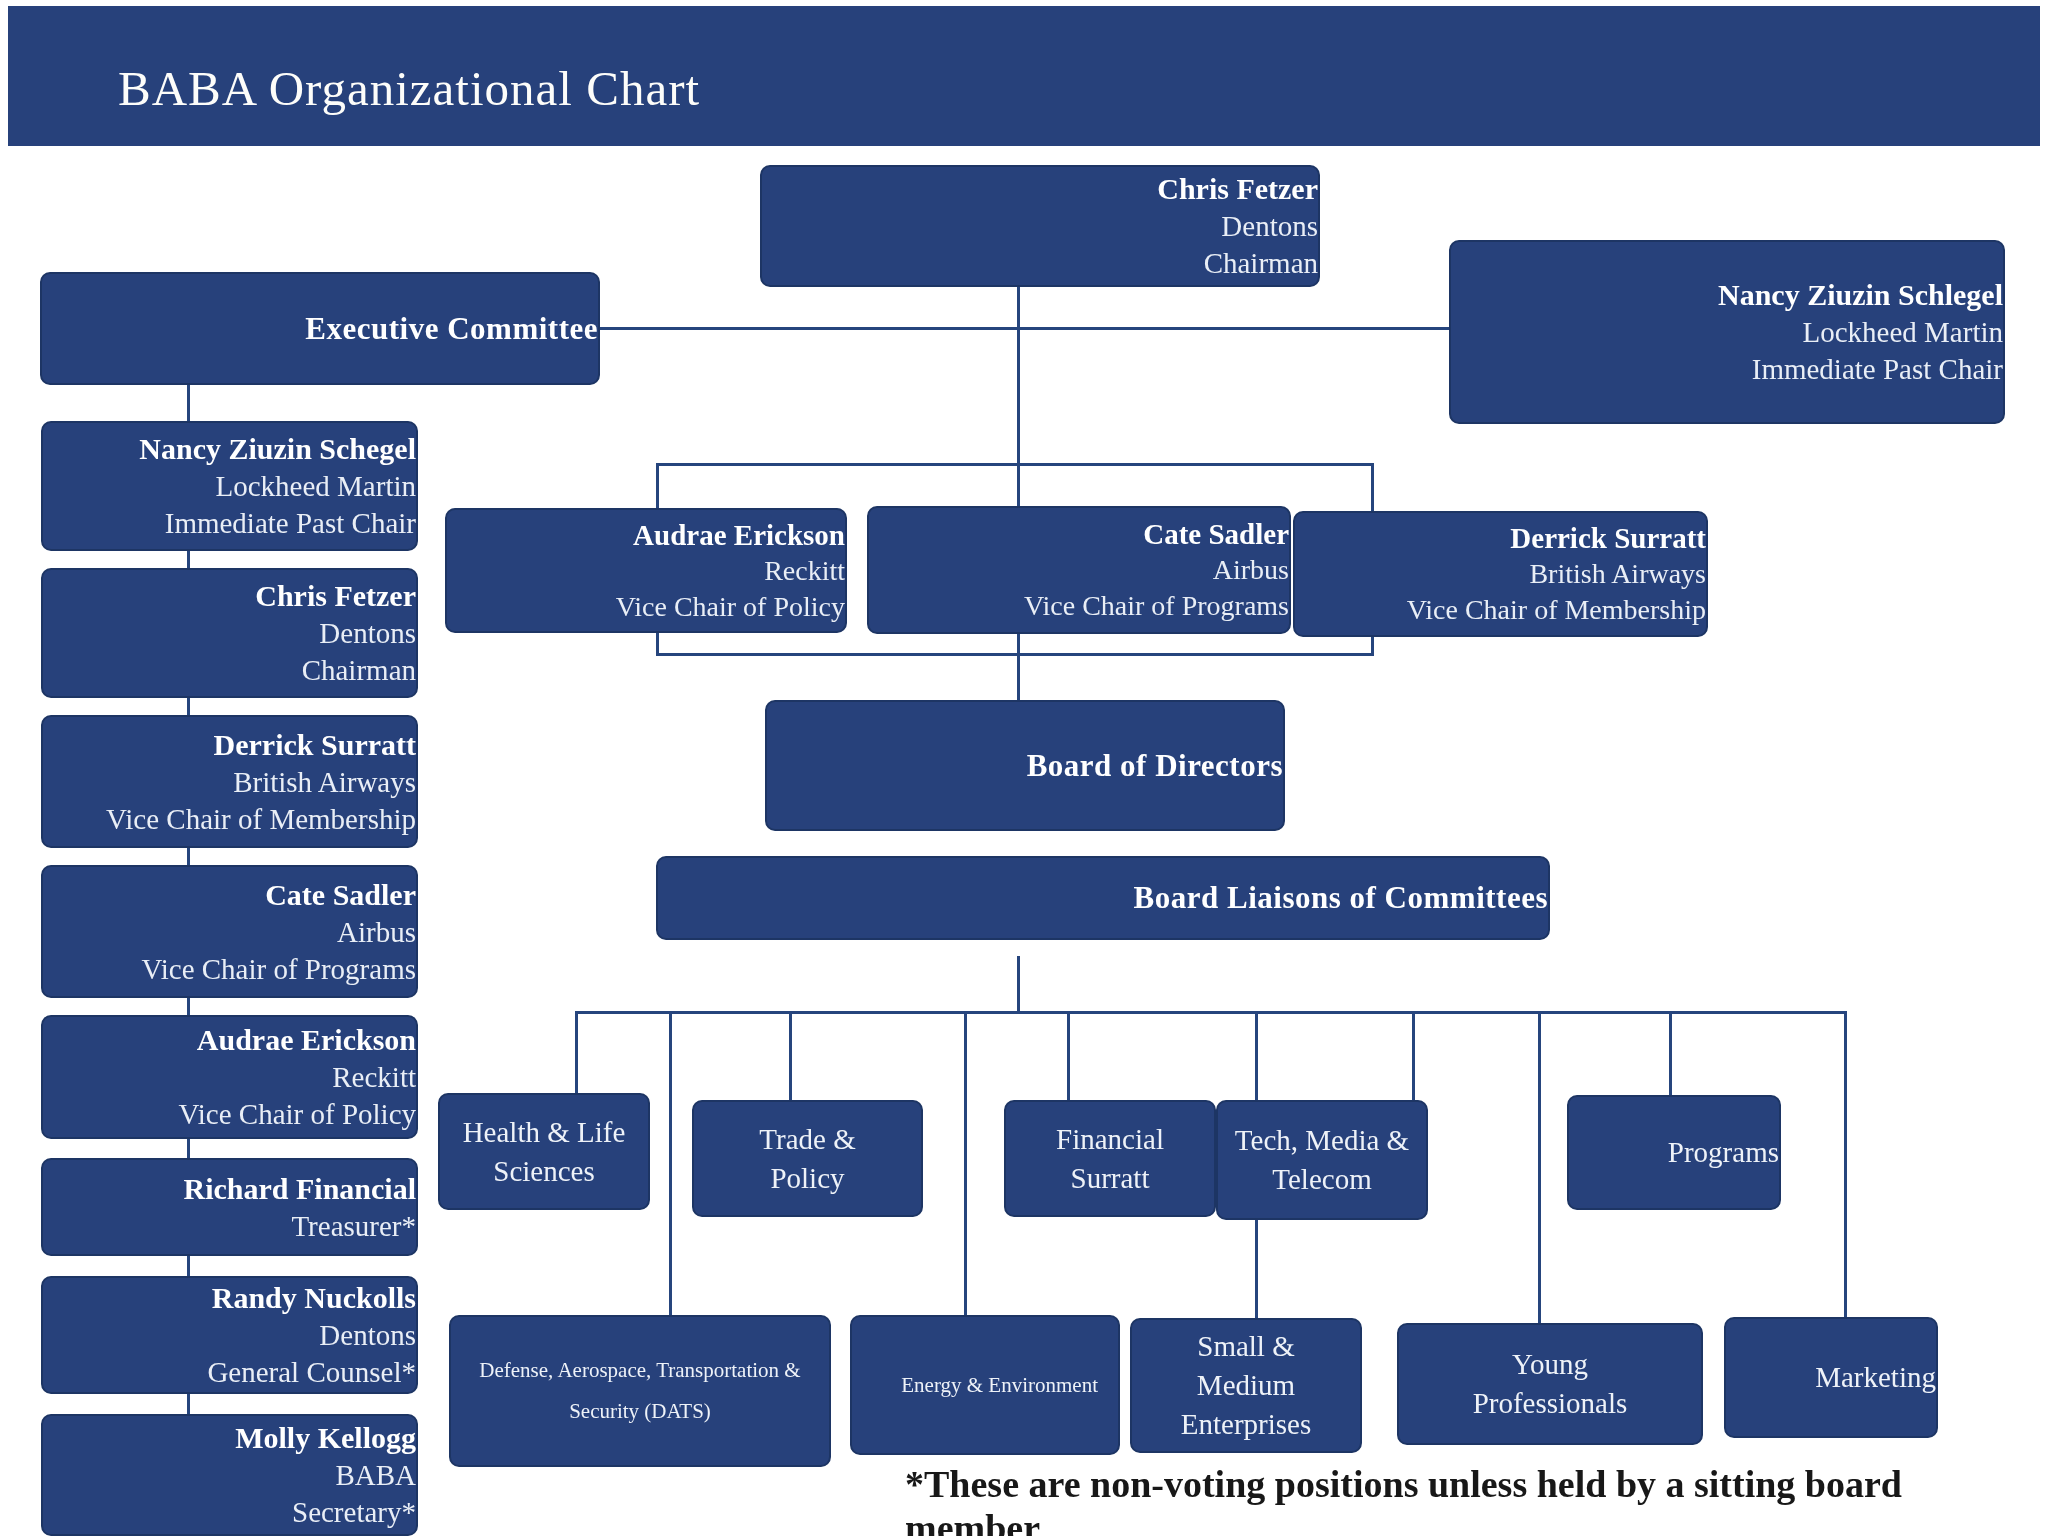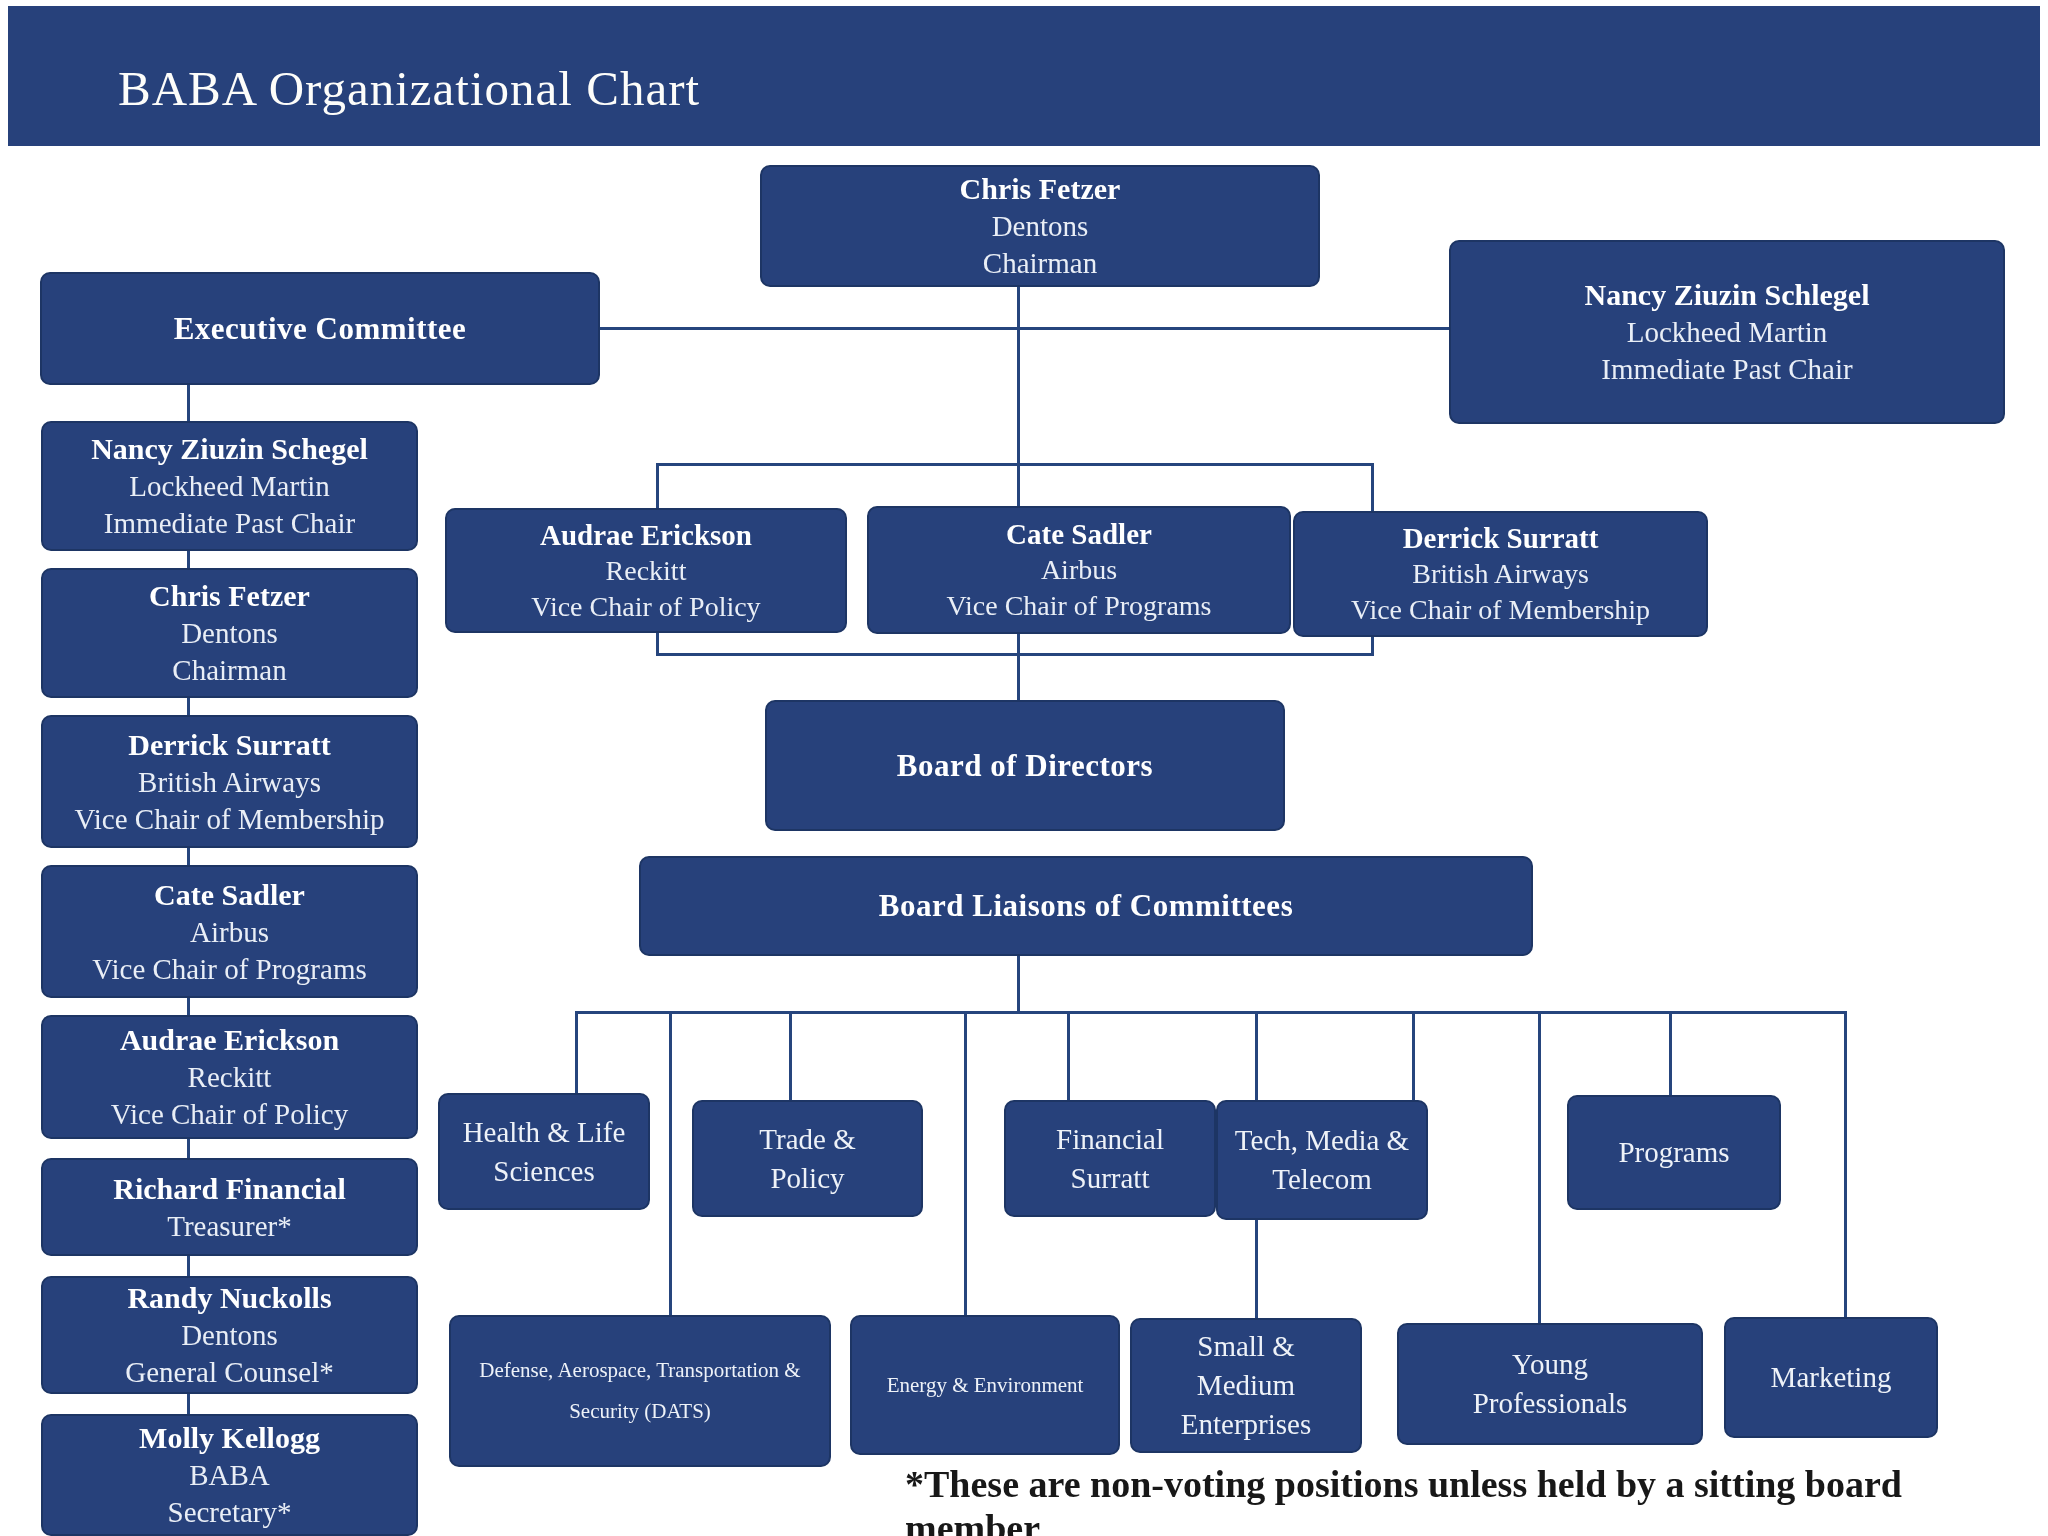--- a/index.html
+++ b/index.html
@@ -13,21 +13,21 @@
   }
   .title{
     color:#fdfdfa;font-size:49px;padding-left:110px;letter-spacing:1px;margin-top:24px;
   }
   
   .cl{position:absolute;background:#26457d;z-index:1;}
   
   .obox{
     position:absolute;box-sizing:border-box;z-index:2;
     background:#27417b;border:2px solid #1d3564;border-radius:10px;
-    display:flex;flex-direction:column;justify-content:center;align-items:center;
+    display:flex;flex-direction:column;justify-content:center;align-items:flex-end;
     text-align:center;color:#ffffff;
   }
   .obox .name{font-weight:bold;font-size:30px;line-height:38px;color:#ffffff;}
   .obox .sub{font-size:29px;line-height:37px;color:#e9eef6;}
   .obox.small .name{font-size:29px;line-height:36px;}
   .obox.small .sub{font-size:28px;line-height:36px;}
   .obox .head{font-weight:bold;font-size:31px;letter-spacing:0.5px;color:#ffffff;}
   .committee{font-size:29px;line-height:39px;color:#eef2f8;}
   .committee.big{font-size:21px;line-height:41px;}
   .footnote{
@@ -140,21 +140,21 @@
   <div class="obox small" style="left:1293px;top:511px;width:415px;height:126px;">
     <div class="name">Derrick Surratt</div>
     <div class="sub">British Airways</div>
     <div class="sub">Vice Chair of Membership</div>
   </div>
 
   <div class="obox" style="left:765px;top:700px;width:520px;height:131px;">
     <div class="head">Board of Directors</div>
   </div>
 
-  <div class="obox" style="left:639px;top:856px;width:894px;height:100px;">
+  <div class="obox" style="left:656px;top:856px;width:894px;height:84px;">
     <div class="head">Board Liaisons of Committees</div>
   </div>
 
   <div class="obox" style="left:438px;top:1093px;width:212px;height:117px;">
     <div class="committee" style="padding:0 8px;">Health &amp; Life Sciences</div>
   </div>
   <div class="obox" style="left:692px;top:1100px;width:231px;height:117px;">
     <div class="committee" style="padding:0 40px;">Trade &amp; Policy</div>
   </div>
   <div class="obox" style="left:1004px;top:1100px;width:212px;height:117px;">

